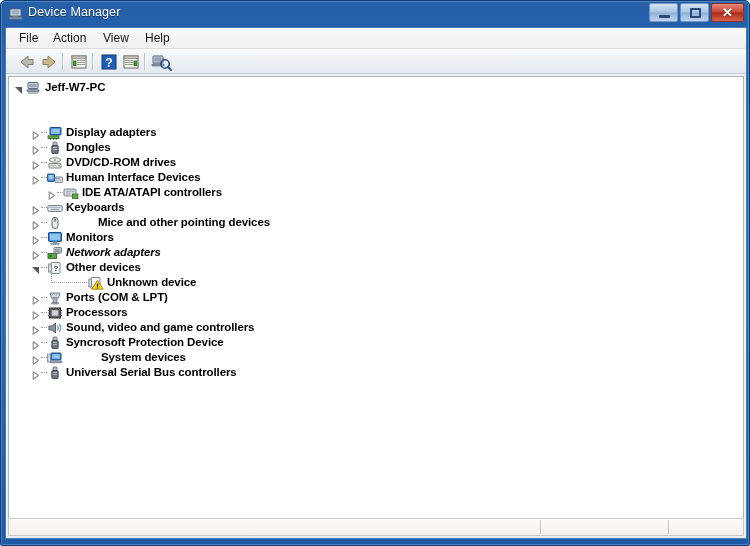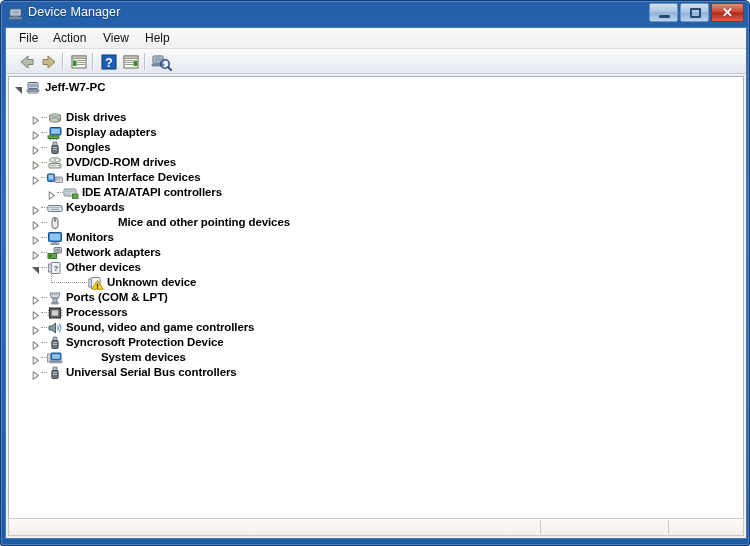--- a/index.html
+++ b/index.html
@@ -343,33 +343,20 @@
             </svg></span>
           <span class="node-icon" style="left: 17px;"><svg width="16" height="14" viewBox="0 0 16 14">
               <rect x="2" y="1.5" width="10" height="6" rx="0.8" fill="#e6ebf2" stroke="#55647a" stroke-width="1"></rect>
               <rect x="3.2" y="2.6" width="7.6" height="3.8" fill="#9aa9bd"></rect>
               <rect x="1" y="8.6" width="12" height="2" rx="0.6" fill="#97a4b5" stroke="#55647a" stroke-width="0.7"></rect>
               <rect x="5" y="7.4" width="4" height="1.2" fill="#6f7d90"></rect>
               <rect x="2" y="11" width="10" height="1.4" fill="#c7ced8" stroke="#7d8796" stroke-width="0.5"></rect>
             </svg></span>
           <span class="label" style="left: 36px;">Jeff-W7-PC</span>
         </div>
-        <div class="tree-row" style="position: absolute; left: 0px; top: 33px; width: 100%;">
-          <span class="expander" style="left: 22px;"><svg width="9" height="9" viewBox="0 0 9 9">
-              <path d="M2.2 0.8 L7.4 4.5 L2.2 8.2 Z" fill="none" stroke="#8a8a8a" stroke-width="1.1" stroke-linejoin="round"></path>
-            </svg></span>
-          <span class="dothoriz" style="left: 32px; top: 7px; width: 6px;"></span>
-          <span class="node-icon" style="left: 38px;"><svg width="16" height="14" viewBox="0 0 16 14">
-              <ellipse cx="8" cy="5" rx="5.5" ry="2.2" fill="#eef1ee" stroke="#6f7a6f" stroke-width="0.9"></ellipse>
-              <rect x="2.5" y="5" width="11" height="4" fill="#dfe4df" stroke="#6f7a6f" stroke-width="0.9"></rect>
-              <ellipse cx="8" cy="9" rx="5.5" ry="2.2" fill="#c8cfc8" stroke="#6f7a6f" stroke-width="0.9"></ellipse>
-              <circle cx="11.5" cy="9" r="0.8" fill="#4f8f4f"></circle>
-            </svg></span>
-          <span class="label" style="left: 57px;">Disk drives</span>
-        </div>
         <div class="tree-row" style="position: absolute; left: 0px; top: 48px; width: 100%;">
           <span class="expander" style="left: 22px;"><svg width="9" height="9" viewBox="0 0 9 9">
               <path d="M2.2 0.8 L7.4 4.5 L2.2 8.2 Z" fill="none" stroke="#8a8a8a" stroke-width="1.1" stroke-linejoin="round"></path>
             </svg></span>
           <span class="dothoriz" style="left: 32px; top: 7px; width: 6px;"></span>
           <span class="node-icon" style="left: 38px;"><svg width="16" height="14" viewBox="0 0 16 14">
               <rect x="3" y="1.5" width="11" height="7.5" rx="0.8" fill="#2f7fd4" stroke="#1d4e86" stroke-width="1"></rect>
               <rect x="4.2" y="2.7" width="8.6" height="5.1" fill="#8fc4f0"></rect>
               <rect x="1" y="9.8" width="11" height="2.6" fill="#5fa845" stroke="#2f6a26" stroke-width="0.8"></rect>
               <rect x="2.5" y="12.4" width="1.5" height="1.2" fill="#4a4a4a"></rect>
@@ -456,21 +443,21 @@
         <div class="tree-row" style="position: absolute; left: 0px; top: 138px; width: 100%;">
           <span class="expander" style="left: 22px;"><svg width="9" height="9" viewBox="0 0 9 9">
               <path d="M2.2 0.8 L7.4 4.5 L2.2 8.2 Z" fill="none" stroke="#8a8a8a" stroke-width="1.1" stroke-linejoin="round"></path>
             </svg></span>
           <span class="dothoriz" style="left: 32px; top: 7px; width: 6px;"></span>
           <span class="node-icon" style="left: 38px;"><svg width="16" height="14" viewBox="0 0 16 14">
               <rect x="5" y="1.5" width="6" height="11" rx="3" fill="#e9ecef" stroke="#5f6670" stroke-width="1"></rect>
               <line x1="8" y1="1.8" x2="8" y2="5.5" stroke="#5f6670" stroke-width="0.8"></line>
               <rect x="7.3" y="3" width="1.5" height="2.4" rx="0.7" fill="#8d95a1" stroke="#5f6670" stroke-width="0.5"></rect>
             </svg></span>
-          <span class="label" style="left: 72px; padding-left: 37px;">Mice and other pointing devices</span>
+          <span class="label" style="left: 52px; padding-left: 37px;">Mice and other pointing devices</span>
         </div>
         <div class="tree-row" style="position: absolute; left: 0px; top: 153px; width: 100%;">
           <span class="expander" style="left: 22px;"><svg width="9" height="9" viewBox="0 0 9 9">
               <path d="M2.2 0.8 L7.4 4.5 L2.2 8.2 Z" fill="none" stroke="#8a8a8a" stroke-width="1.1" stroke-linejoin="round"></path>
             </svg></span>
           <span class="dothoriz" style="left: 32px; top: 7px; width: 6px;"></span>
           <span class="node-icon" style="left: 38px;"><svg width="16" height="14" viewBox="0 0 16 14">
               <rect x="1.5" y="1.5" width="13" height="9" rx="0.8" fill="#2f7fd4" stroke="#1d4e86" stroke-width="1"></rect>
               <rect x="2.8" y="2.7" width="10.4" height="6.6" fill="#8fc4f0"></rect>
               <rect x="6" y="10.5" width="4" height="1.6" fill="#8d95a1"></rect>
@@ -483,21 +470,21 @@
               <path d="M2.2 0.8 L7.4 4.5 L2.2 8.2 Z" fill="none" stroke="#8a8a8a" stroke-width="1.1" stroke-linejoin="round"></path>
             </svg></span>
           <span class="dothoriz" style="left: 32px; top: 7px; width: 6px;"></span>
           <span class="node-icon" style="left: 38px;"><svg width="16" height="14" viewBox="0 0 16 14">
               <rect x="7" y="1.5" width="7.5" height="5.5" rx="0.7" fill="#d9dee4" stroke="#6a727e" stroke-width="0.9"></rect>
               <rect x="8" y="2.5" width="5.5" height="3.5" fill="#9aa2ad"></rect>
               <rect x="1" y="7.5" width="8.5" height="5" fill="#5fa845" stroke="#2f6a26" stroke-width="0.9"></rect>
               <circle cx="3.4" cy="10" r="1.3" fill="#2f6a26"></circle>
               <line x1="9.5" y1="7.5" x2="12" y2="7" stroke="#6a727e" stroke-width="1"></line>
             </svg></span>
-          <span class="label" style="left: 57px;">Network adapters</span>
+          <span class="label" style="left: 57px; font-style: italic;">Network adapters</span>
         </div>
         <div class="tree-row" style="position: absolute; left: 0px; top: 183px; width: 100%;">
           <span class="expander" style="left: 22px;"><svg width="9" height="9" viewBox="0 0 9 9">
               <path d="M1 1 L8 1 L8 8 Z" fill="#595959"></path>
             </svg></span>
           <span class="dothoriz" style="left: 32px; top: 7px; width: 6px;"></span>
           <span class="node-icon" style="left: 38px;"><svg width="16" height="14" viewBox="0 0 16 14">
               <rect x="4" y="1.5" width="9" height="11" rx="1" fill="#f2f3f5" stroke="#7a828e" stroke-width="1"></rect>
               <rect x="1.5" y="3" width="3" height="8" fill="#cfd5dd" stroke="#7a828e" stroke-width="0.8"></rect>
               <text x="9" y="9.5" font-family="Liberation Sans, sans-serif" font-size="8" font-weight="bold" fill="#4b5664" text-anchor="middle">?</text>

